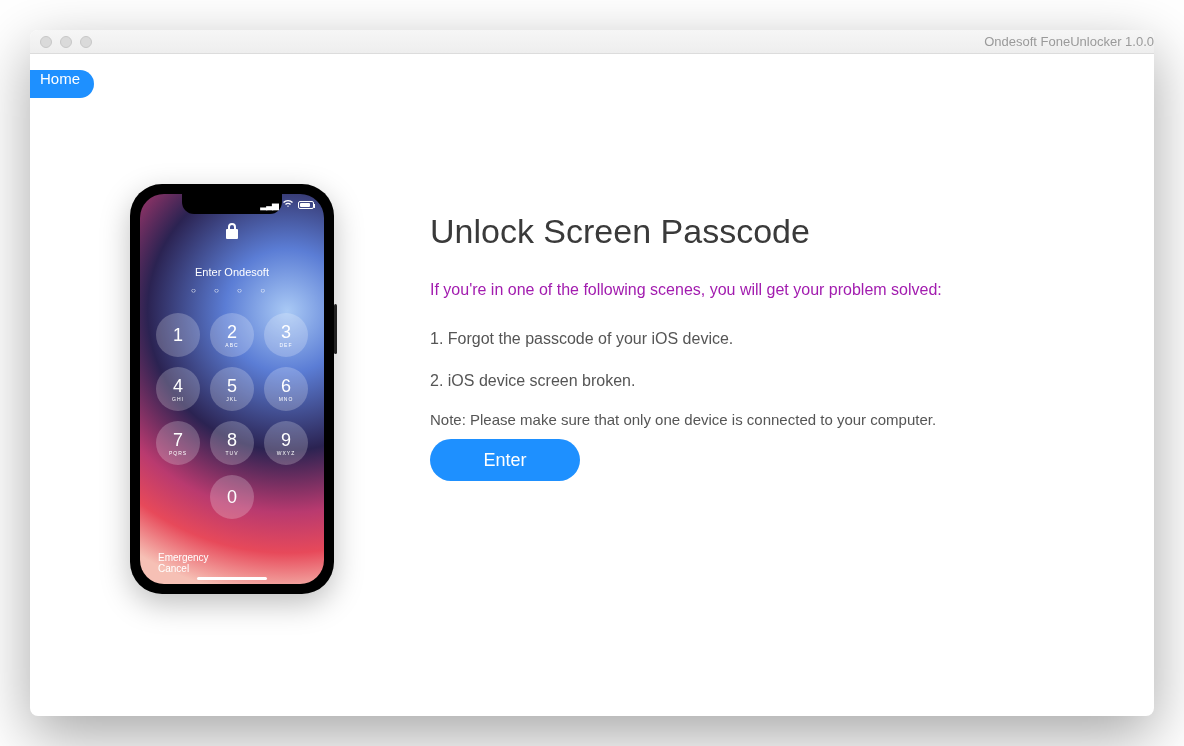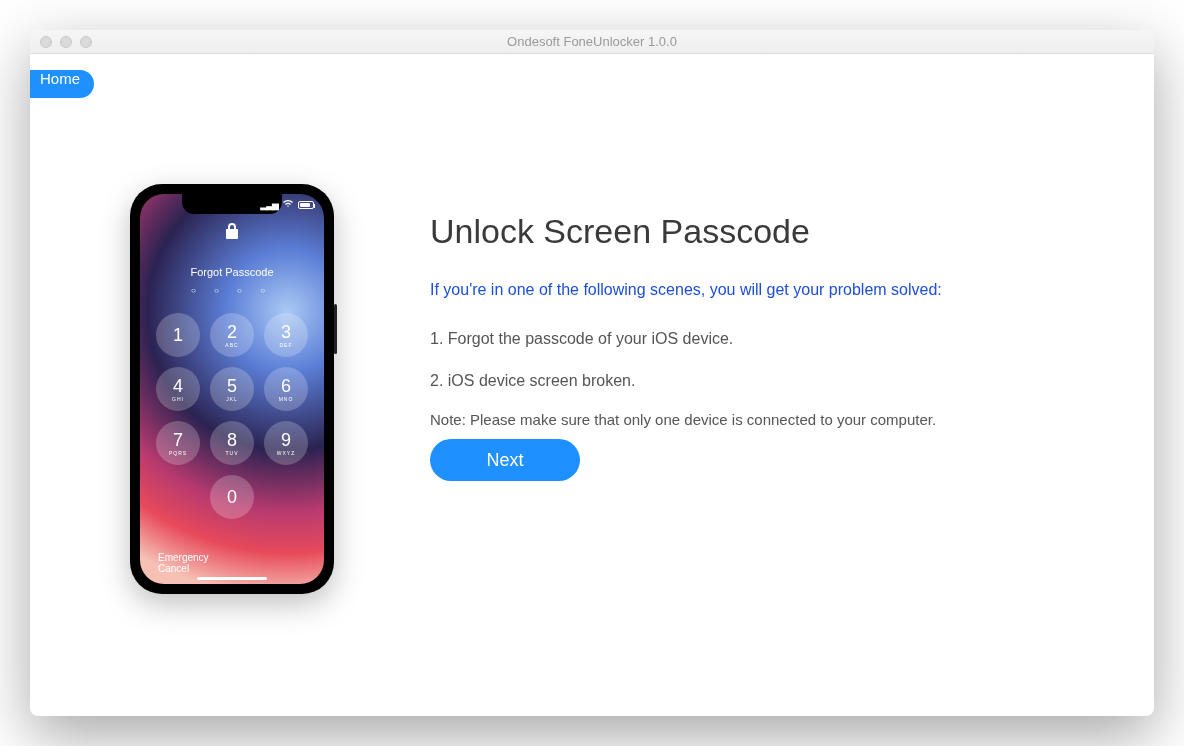--- a/index.html
+++ b/index.html
@@ -28,21 +28,21 @@
       display: flex;
       align-items: center;
       padding-left: 10px;
       position: relative;
     }
     .traffic-lights { display: flex; gap: 8px; }
     .tl { width: 12px; height: 12px; border-radius: 50%; background: #dadada; border: 0.5px solid #c7c7c7; }
     .title-text {
       position: absolute;
       left: 0; right: 0;
-      text-align: center;
+      text-align: right;
       font-size: 13px;
       color: #9a9a9a;
     }
     .home-tab {
       position: absolute;
       top: 40px;
       left: 0;
       height: 28px;
       background: #1e90ff;
       color: #fff;
@@ -157,21 +157,21 @@
       border-radius:3px;
     }
     .text-col { flex:1; color:#4a4a4a; }
     .heading {
       font-size:34px;
       font-weight:400;
       color:#3a3a3a;
       margin-bottom:30px;
       margin-top:28px;
     }
-    .intro { font-size:16px; color:#1d4ed8; margin-bottom:28px; }
+    .intro { font-size:16px; color:#a21caf; margin-bottom:28px; }
     .scenario { font-size:16px; color:#555; margin-bottom:18px; line-height:1.5; max-width:560px; }
     .note { font-size:15px; color:#555; margin-top:10px; margin-bottom:11px; }
     .next-btn {
       width:150px; height:42px;
       background:#1e90ff;
       color:#fff;
       border:none;
       border-radius:21px;
       font-size:18px;
       cursor:pointer;
@@ -208,21 +208,21 @@
             </span>
             <span class="battery">
                 <span class="battery-fill"></span>
               </span>
           </div>
           <div class="lock-icon">
             <svg width="14" height="18" viewBox="0 0 14 18">
                 <path d="M3 7 V5 a4 4 0 0 1 8 0 V7 h1 a1 1 0 0 1 1 1 v8 a1 1 0 0 1 -1 1 H2 a1 1 0 0 1 -1 -1 V8 a1 1 0 0 1 1 -1 Z M5 7 h4 V5 a2 2 0 0 0 -4 0 Z" fill="#fff"></path>
               </svg>
           </div>
-          <div class="enter-pass">Forgot Passcode</div>
+          <div class="enter-pass">Enter Ondesoft</div>
           <div class="dots">○ ○ ○ ○</div>
           <div class="keypad">
             <div class="key">
                 <span class="num">1</span>
                 <span class="sub"></span>
               </div>
             <div class="key">
                 <span class="num">2</span>
                 <span class="sub">ABC</span>
               </div>
@@ -268,16 +268,16 @@
         </div>
       </div>
     </div>
 
     <div class="text-col">
       <h1 class="heading">Unlock Screen Passcode</h1>
       <p class="intro">If you're in one of the following scenes, you will get your problem solved:</p>
       <p class="scenario">1. Forgot the passcode of your iOS device.</p>
       <p class="scenario">2. iOS device screen broken.</p>
       <p class="note">Note: Please make sure that only one device is connected to your computer.</p>
-      <button class="next-btn">Next</button>
+      <button class="next-btn">Enter</button>
     </div>
   </div>
 </div>
 
 </body></html>

